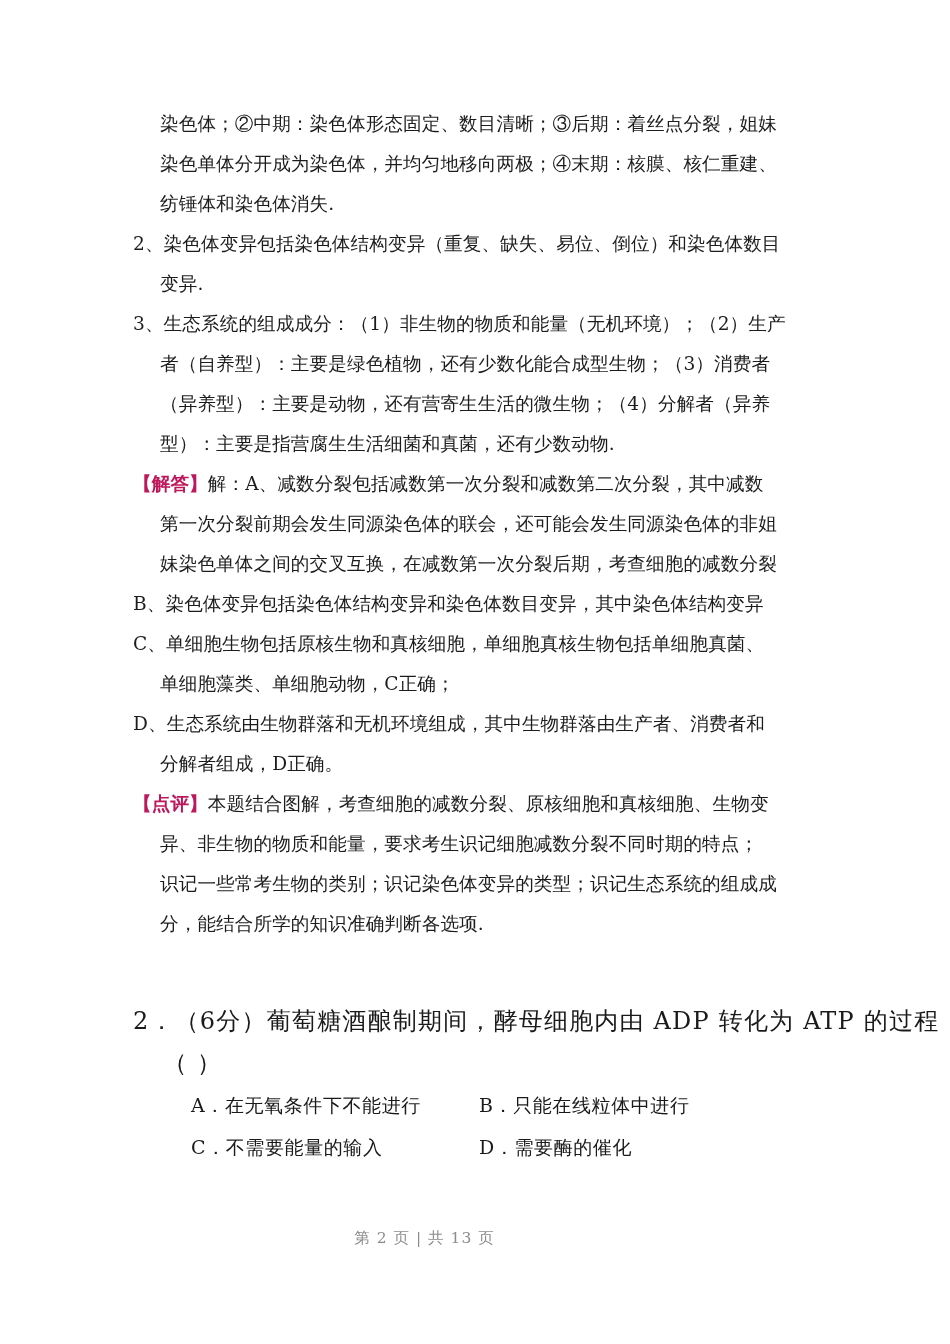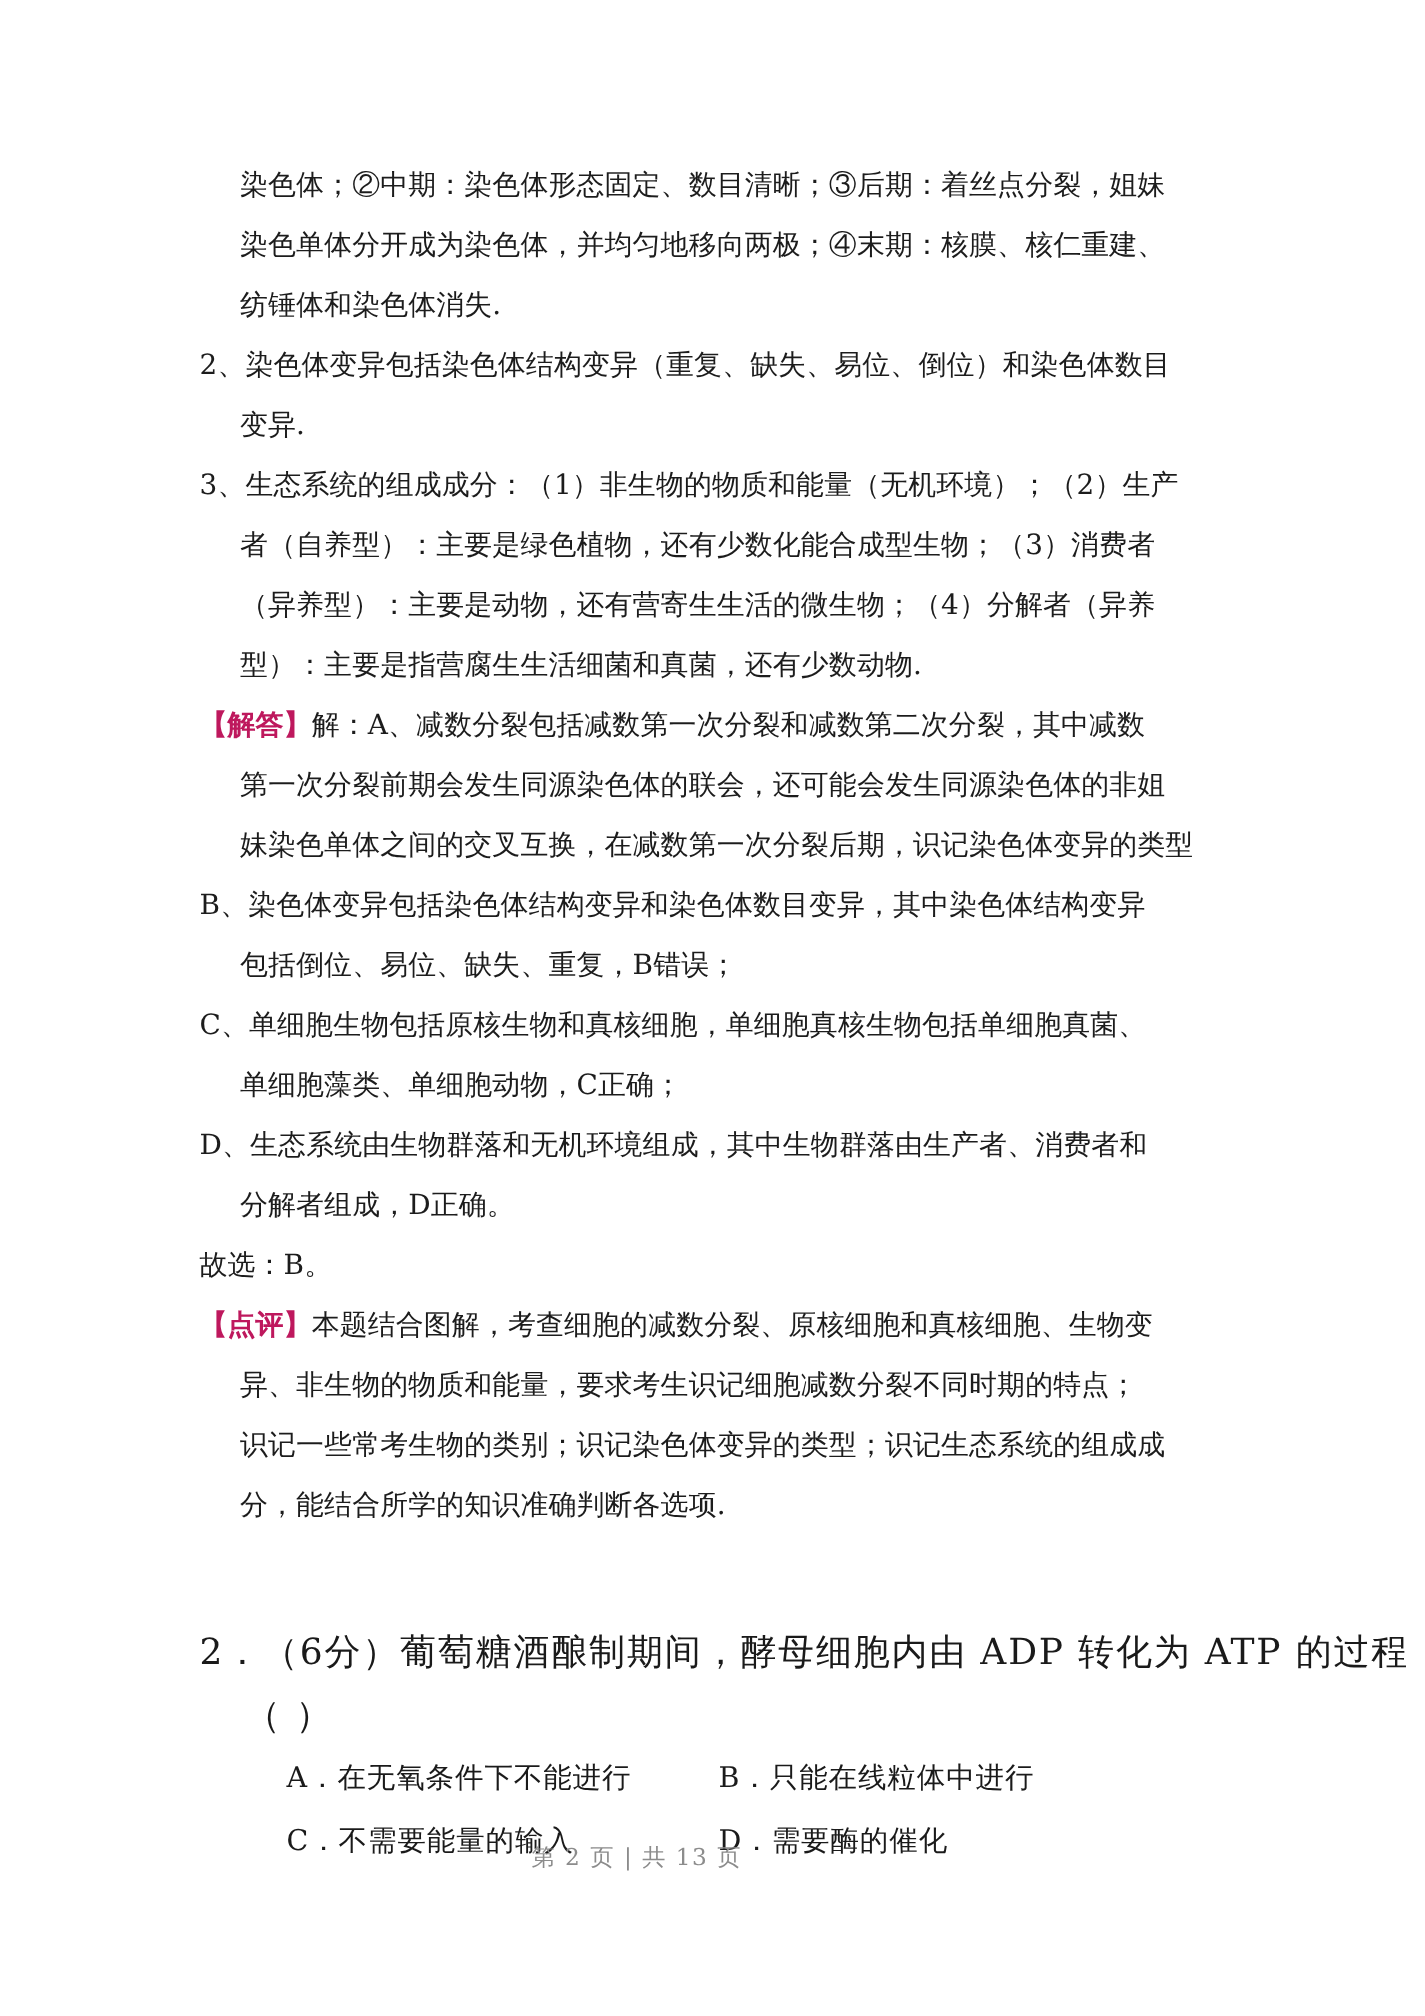--- a/index.html
+++ b/index.html
@@ -120,32 +120,30 @@
     <div>
       <div class="line">3、生态系统的组成成分：（1）非生物的物质和能量（无机环境）；（2）生产</div>
       <div class="line cont">者（自养型）：主要是绿色植物，还有少数化能合成型生物；（3）消费者</div>
       <div class="line cont">（异养型）：主要是动物，还有营寄生生活的微生物；（4）分解者（异养</div>
       <div class="line cont">型）：主要是指营腐生生活细菌和真菌，还有少数动物.</div>
     </div>
 
     <div>
       <div class="line"><span class="tag">【解答】</span><span>解：A、减数分裂包括减数第一次分裂和减数第二次分裂，其中减数</span></div>
       <div class="line cont">第一次分裂前期会发生同源染色体的联会，还可能会发生同源染色体的非姐</div>
-      <div class="line cont">妹染色单体之间的交叉互换，在减数第一次分裂后期，识记染色体变异的类型</div>
+      <div class="line cont">妹染色单体之间的交叉互换，在减数第一次分裂后期，考查细胞的减数分裂</div>
 
       <div class="line">B、染色体变异包括染色体结构变异和染色体数目变异，其中染色体结构变异</div>
-      <div class="line cont2">包括倒位、易位、缺失、重复，B错误；</div>
 
       <div class="line">C、单细胞生物包括原核生物和真核细胞，单细胞真核生物包括单细胞真菌、</div>
       <div class="line cont2">单细胞藻类、单细胞动物，C正确；</div>
 
       <div class="line">D、生态系统由生物群落和无机环境组成，其中生物群落由生产者、消费者和</div>
       <div class="line cont2">分解者组成，D正确。</div>
 
-      <div class="line">故选：B。</div>
     </div>
 
     <div>
       <div class="line"><span class="tag">【点评】</span><span>本题结合图解，考查细胞的减数分裂、原核细胞和真核细胞、生物变</span></div>
       <div class="line cont">异、非生物的物质和能量，要求考生识记细胞减数分裂不同时期的特点；</div>
       <div class="line cont">识记一些常考生物的类别；识记染色体变异的类型；识记生态系统的组成成</div>
       <div class="line cont">分，能结合所学的知识准确判断各选项.</div>
     </div>
 
     <div class="qgap"></div>

